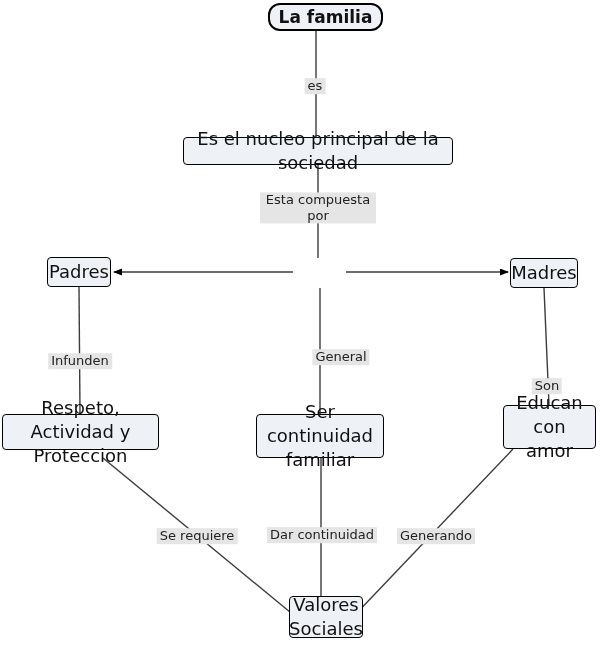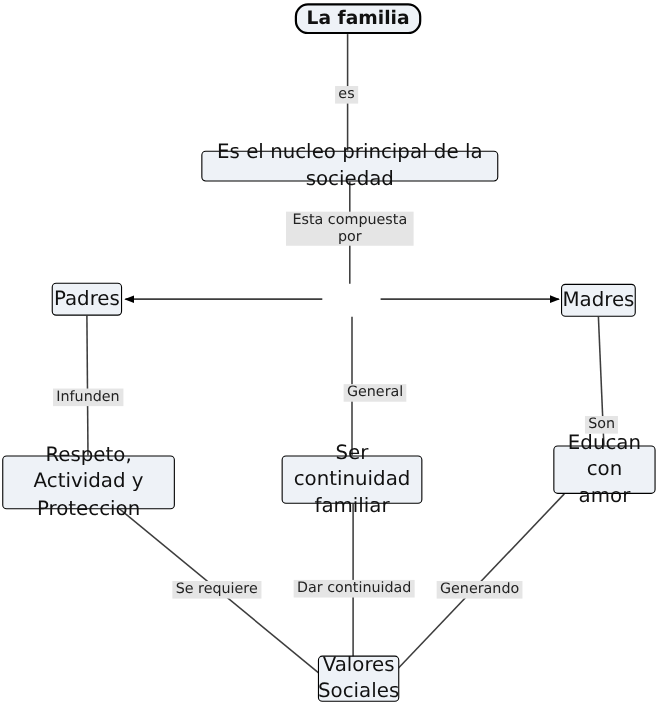--- a/index.html
+++ b/index.html
@@ -58,21 +58,21 @@
   .edge-label.wrap {
     white-space: normal;
     width: 110px;
   }
   
   .pos-la-familia      { left: 258px; top: 3px;   width: 115px; height: 28px; }
   .pos-nucleo          { left: 183px; top: 137px; width: 270px; height: 28px; }
   .pos-padres          { left: 47px;  top: 257px; width: 64px;  height: 30px; }
   .pos-hijos           { left: 293px; top: 258px; width: 53px;  height: 30px; }
   .pos-madres          { left: 510px; top: 258px; width: 68px;  height: 30px; }
-  .pos-respeto         { left: 2px;   top: 414px; width: 157px; height: 49px; }
+  .pos-respeto         { left: 2px;   top: 414px; width: 157px; height: 36px; }
   .pos-ser-continuidad { left: 256px; top: 414px; width: 128px; height: 44px; }
   .pos-educan          { left: 503px; top: 405px; width: 93px;  height: 44px; }
   .pos-valores         { left: 289px; top: 596px; width: 74px;  height: 42px; }
   
   .lbl-es              { left: 315px; top: 86px; }
   .lbl-esta-compuesta  { left: 318px; top: 208px; }
   .lbl-infunden        { left: 80px;  top: 361px; }
   .lbl-general         { left: 321px; top: 357px; margin-left: 20px; }
   .lbl-son             { left: 547px; top: 350px; margin-top: 36px; }
   .lbl-se-requiere     { left: 197px; top: 536px; }

